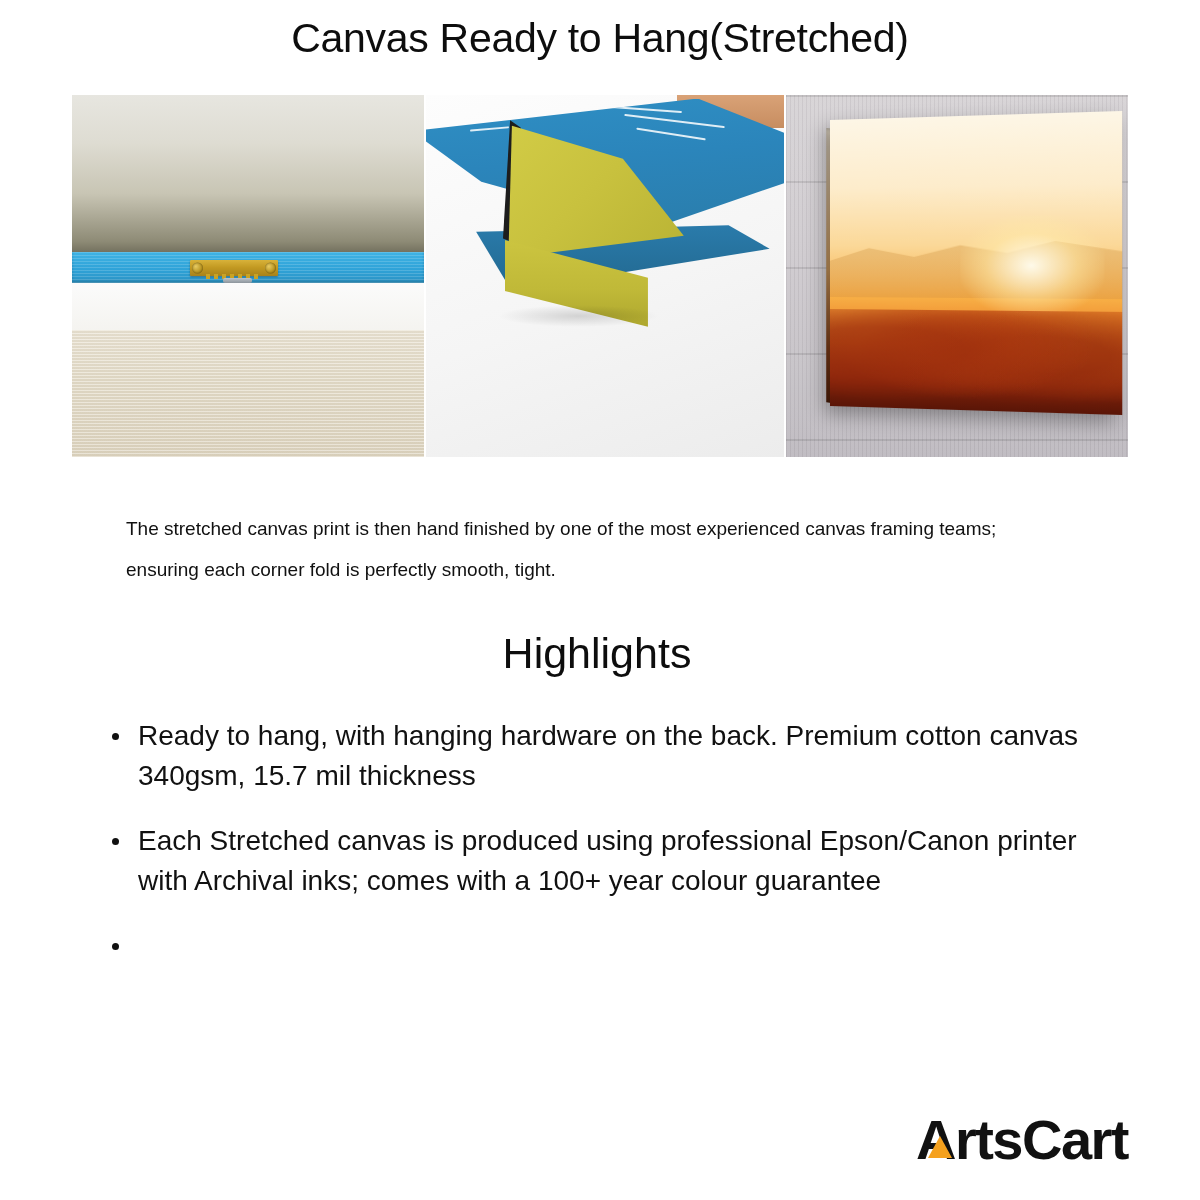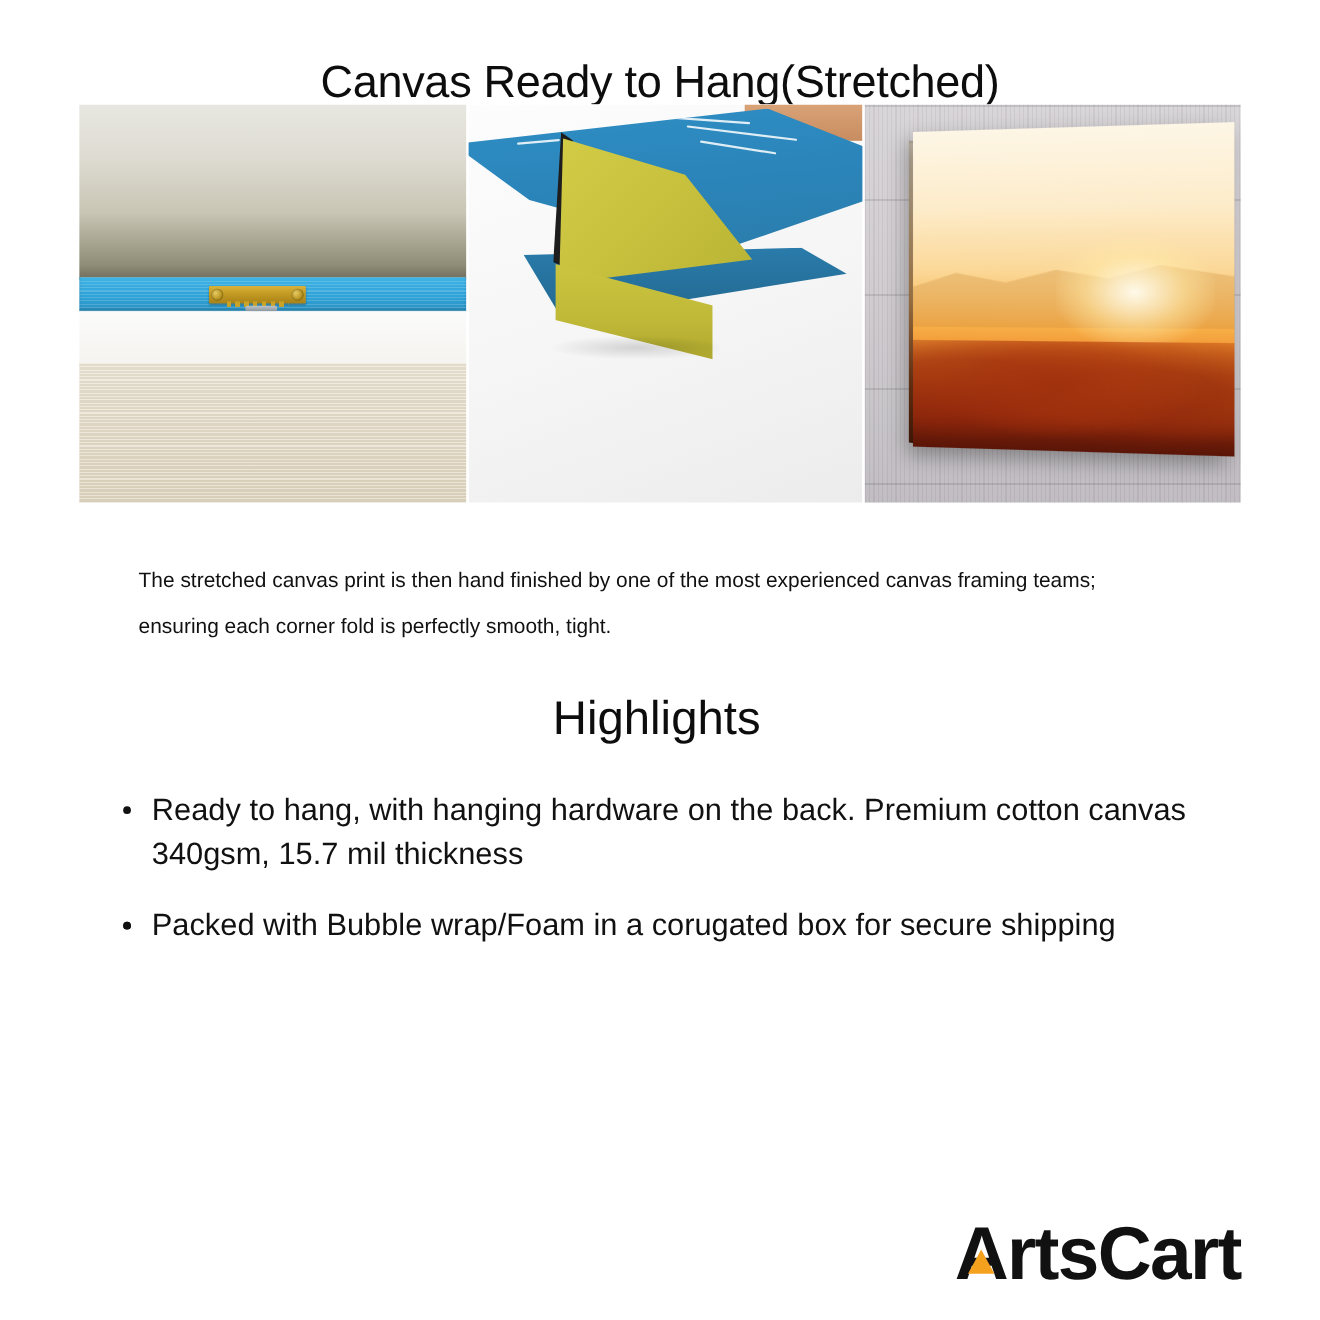--- a/index.html
+++ b/index.html
@@ -24,21 +24,20 @@
     top: 14px;
     left: 0;
     width: 1200px;
     text-align: center;
     font-size: 41px;
     line-height: 48px;
     font-weight: 400;
     letter-spacing: -0.3px;
     color: #0d0d0d;
     white-space: nowrap;
-    margin-top: 36px;
   }
 
   
   .photo-strip {
     position: absolute;
     left: 72px;
     top: 95px;
     width: 1056px;
     height: 362px;
     display: flex;
@@ -313,21 +312,21 @@
   .logo {
     position: absolute;
     right: 72px;
     bottom: 28px;
     height: 64px;
     display: flex;
     align-items: center;
   }
   .logo-wordmark {
     position: relative;
-    font-size: 68px;
+    font-size: 56px;
     line-height: 62px;
     font-weight: 700;
     letter-spacing: -1.5px;
     color: #111111;
     white-space: nowrap;
   }
   .logo-triangle {
     position: absolute;
     left: 12px;
     bottom: 14px;
@@ -392,23 +391,23 @@
 
 <div class="highlights-title">Highlights</div>
 
 <ul class="bullets">
   <li class="bullet">
     <span class="bullet-dot"></span>
     <span>Ready to hang,  with hanging hardware on the back.  Premium cotton canvas 340gsm, 15.7 mil thickness</span>
   </li>
   <li class="bullet">
     <span class="bullet-dot"></span>
+    <span>Each Stretched canvas is produced using professional Epson/Canon printer with Archival inks; comes with a 100+ year colour guarantee</span>
   </li>
   <li class="bullet">
     <span class="bullet-dot"></span>
-    <span>Packed with Bubble wrap/Foam in a corugated box for secure shipping</span>
   </li>
 </ul>
 
 <div class="logo">
   <div class="logo-wordmark">ArtsCart</div>
   <span class="logo-triangle"></span>
 </div>
 
 </body></html>

